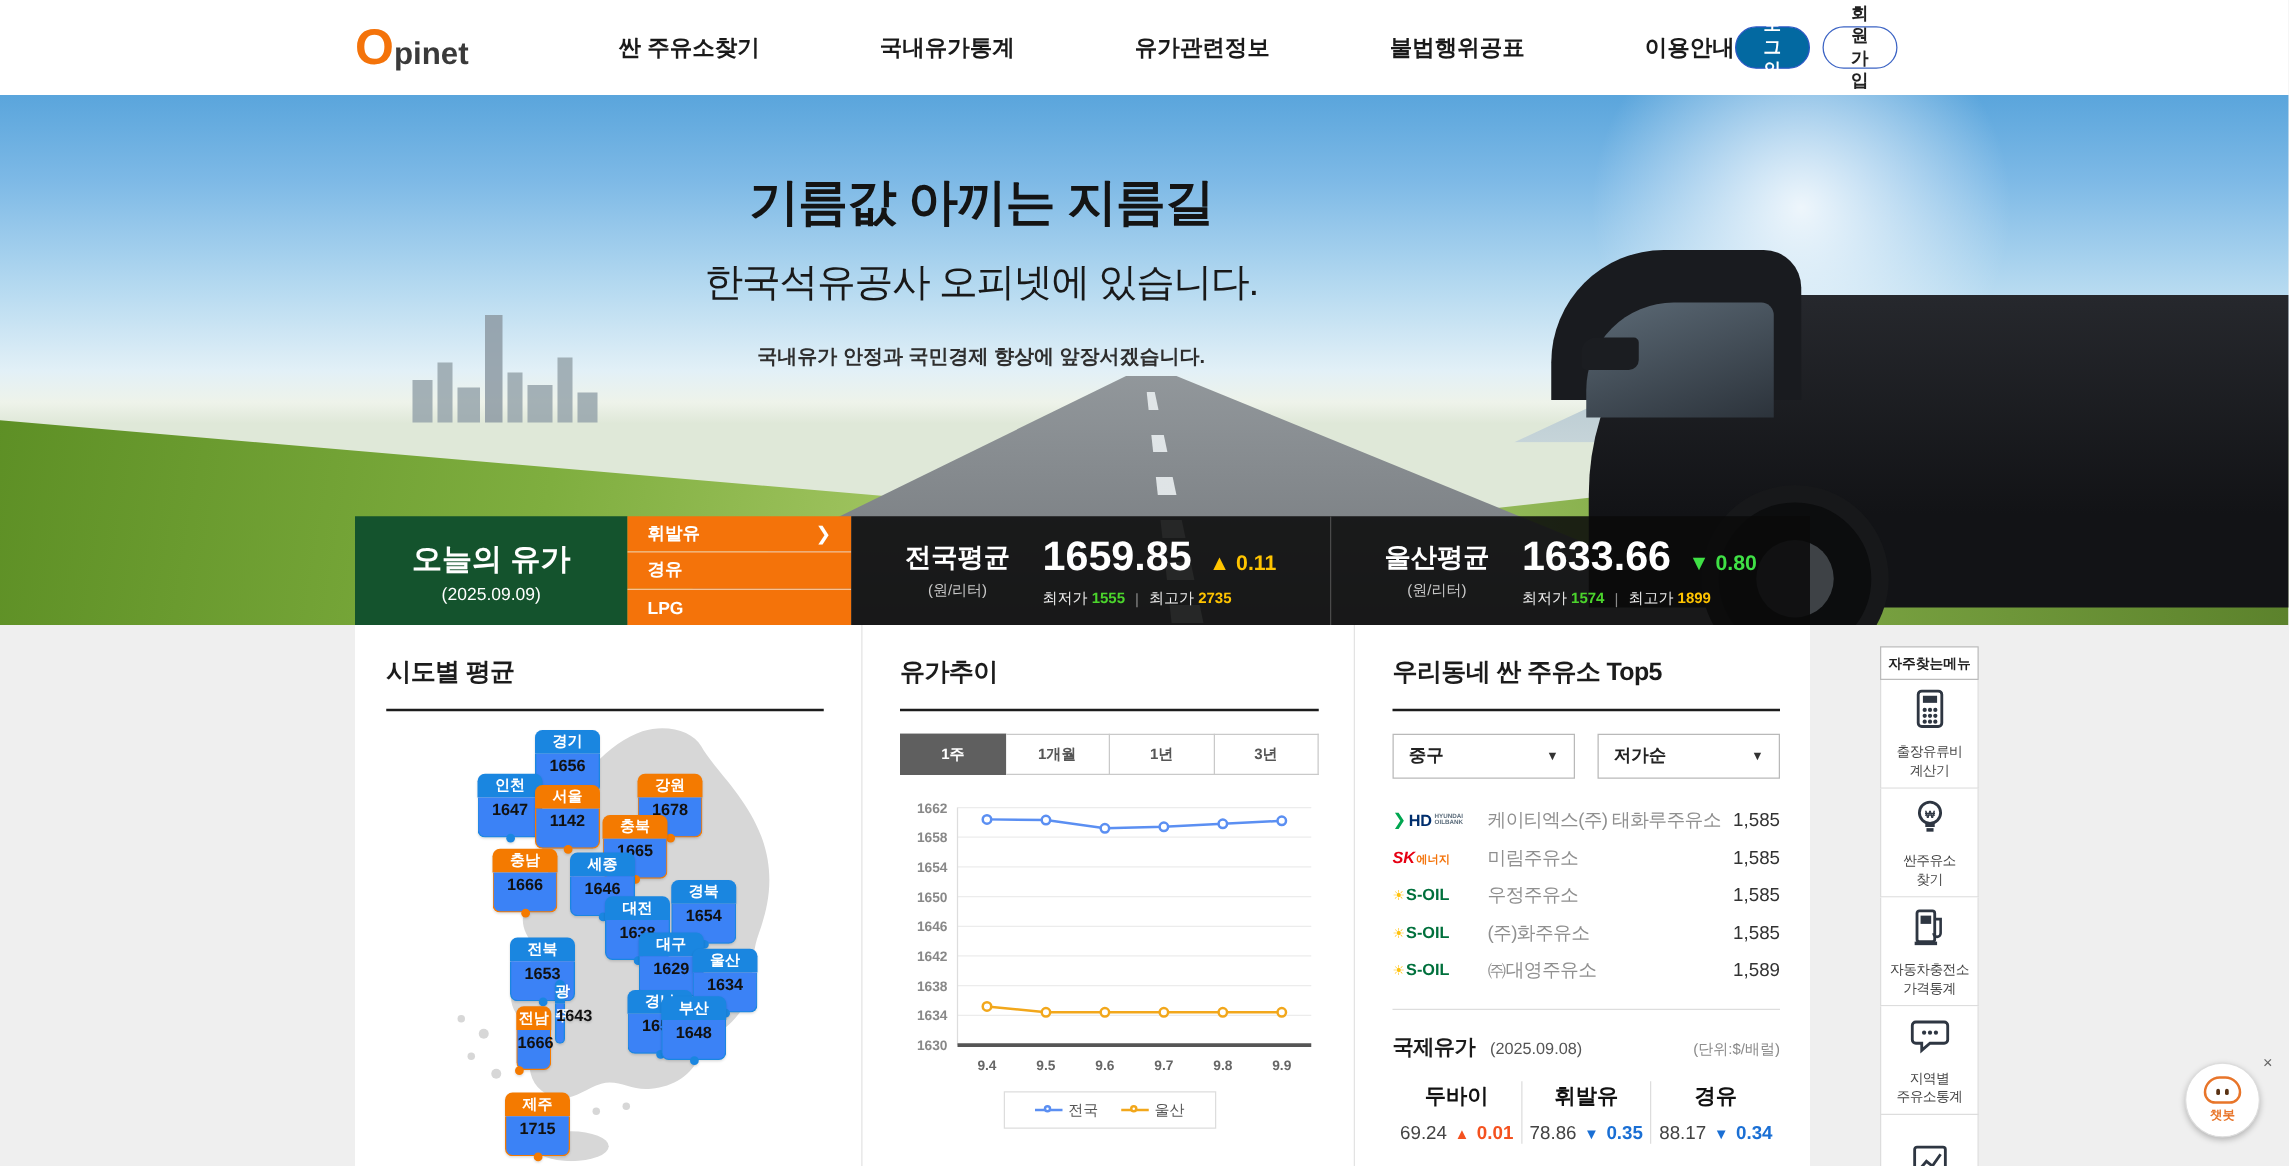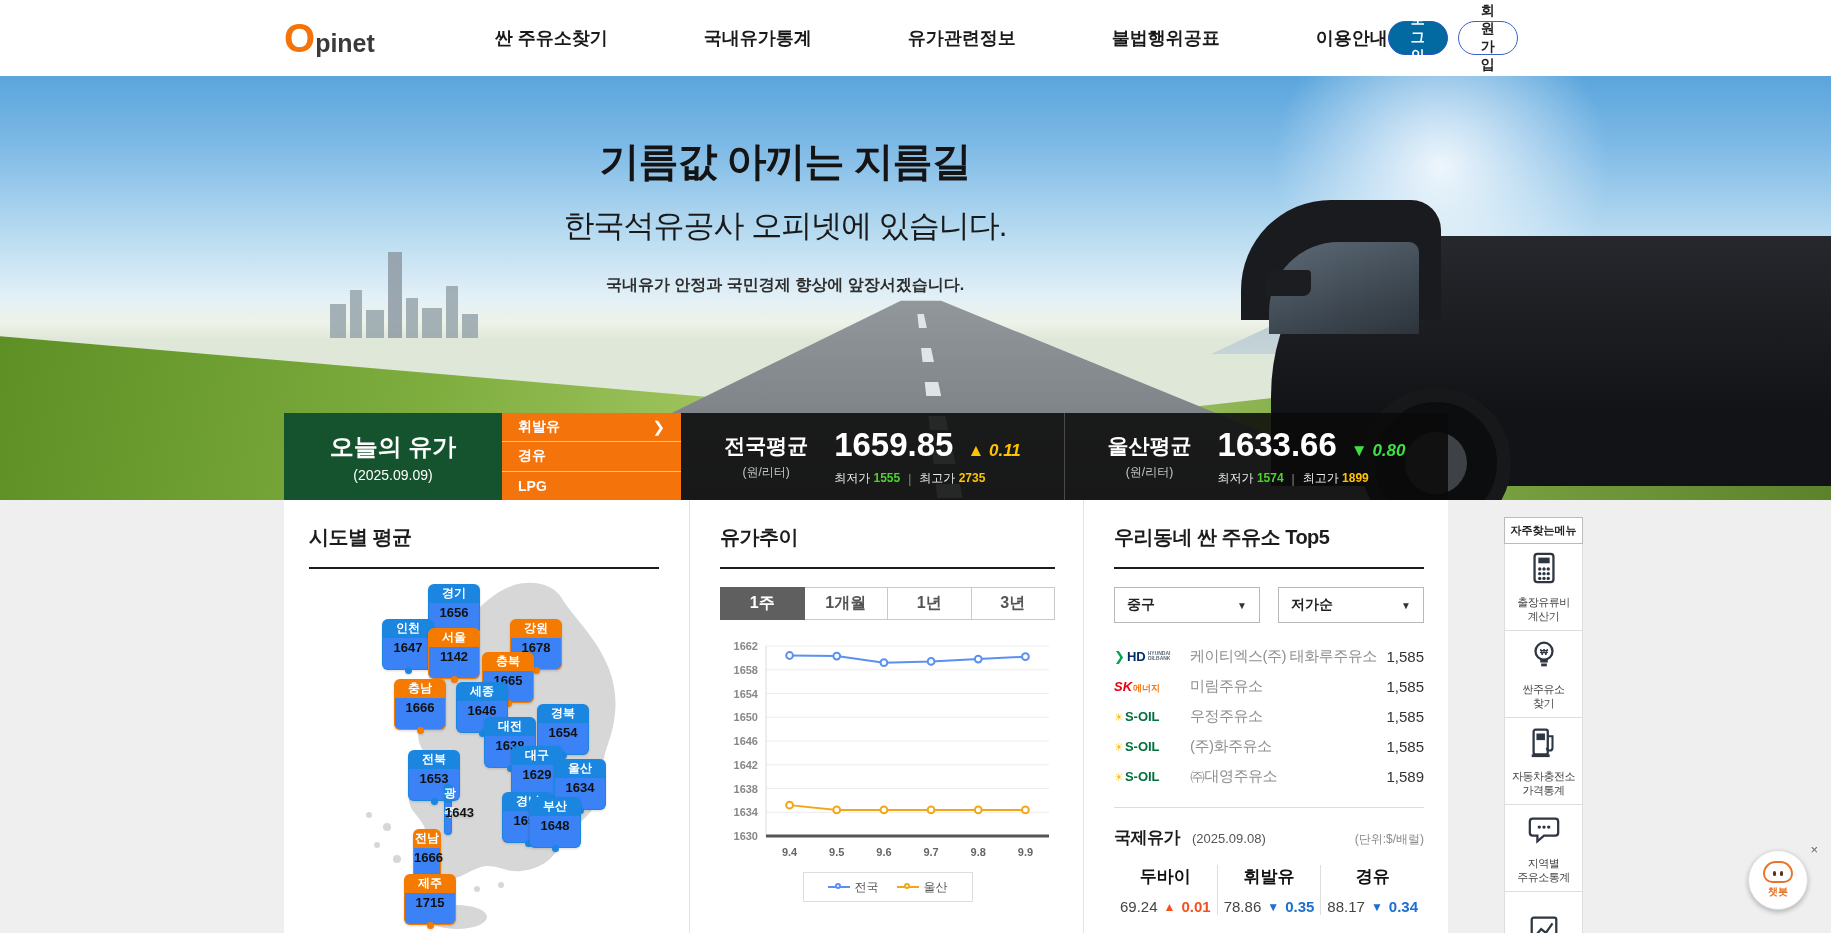--- a/index.html
+++ b/index.html
@@ -62,21 +62,21 @@
   .pb-tab:first-child { border-top:none; }
   .pb-tab .arr { margin-left:auto; font-size:15px; }
   .pb-dark { flex:1; background:rgba(10,10,10,.87); display:flex; align-items:center; color:#fff; }
   .pb-block { flex:1; display:flex; align-items:center; justify-content:center; gap:26px; height:100%; }
   .pb-block + .pb-block { border-left:1px solid #4a4a4a; }
   .pb-avg { text-align:center; }
   .pb-avg .lb { font-size:21px; font-weight:bold; }
   .pb-avg .un { font-size:12px; color:#c9c9c9; margin-top:4px; }
   .pb-val .row1 { display:flex; align-items:baseline; gap:14px; }
   .pb-val .price { font-size:33px; font-weight:bold; letter-spacing:0; }
-  .pb-val .delta { font-size:17px; font-weight:bold;font-style:italic; }
+  .pb-val .delta { font-size:17px; font-weight:bold; }
   .delta.up { color:#ffc400; } .delta.down { color:#3fe045; }
   .pb-minmax { font-size:12px; margin-top:6px; color:#efefef; display:flex; gap:8px; align-items:center; }
   .pb-minmax .min { color:#4bd42c; font-weight:bold; } .pb-minmax .max { color:#ffc400; font-weight:bold; }
   .pb-minmax .sep { color:#8a8a8a; }
 
   
   .content { position:absolute; top:500px; left:284px; width:1164px; height:433px; background:#fff; display:flex; }
   .col { height:100%; padding-top:24px; }
   .col1 { width:405px; padding-left:25px; padding-right:30px; }
   .col2 { width:395px; border-left:1px solid #e3e3e3; border-right:1px solid #e3e3e3; padding-left:30px; padding-right:28px; }
@@ -89,21 +89,21 @@
   .badge { position:absolute; width:52px; cursor:pointer; z-index:2; filter:drop-shadow(0 1px 1px rgba(0,0,0,.15)); }
   .badge .bd-name { display:block; height:19px; line-height:19px; text-align:center; color:#fff; font-size:12px; font-weight:bold; border-radius:6px 6px 0 0; }
   .badge .bd-price { display:block; height:32px; line-height:20px; text-align:center; background:#3b82f6; color:#111; font-size:13px; font-weight:bold; border-radius:0 0 6px 6px; }
   .badge.blue .bd-name { background:#1a86e0; } .badge.blue .bd-price { border:1px solid #1a86e0; border-top:none; }
   .badge.orange .bd-name { background:#f47a00; } .badge.orange .bd-price { border:1px solid #f47a00; border-top:none; }
   .badge .bd-dot { position:absolute; left:23px; bottom:-4px; width:7px; height:7px; border-radius:50%; }
   .badge.blue .bd-dot { background:#1a86e0; } .badge.orange .bd-dot { background:#f47a00; }
 
   
   .ch-tabs { display:flex; margin-top:18px; }
-  .ch-tab { flex:1; height:33px; display:flex; align-items:center; justify-content:center; font-size:16px; font-weight:bold; color:#555; background:#fff; border:1px solid #c9c9c9; border-left:none; cursor:pointer; }
+  .ch-tab { flex:1; height:33px; display:flex; align-items:center; justify-content:center; font-size:12px; font-weight:bold; color:#555; background:#fff; border:1px solid #c9c9c9; border-left:none; cursor:pointer; }
   .ch-tab:first-child { border-left:1px solid #c9c9c9; }
   .ch-tab.active { background:#5f5f5f; color:#fff; border-color:#5f5f5f; }
   .ch-plot { margin-top:14px; }
   .ch-plot text.ytick { font-size:11px; font-weight:bold; fill:#888; }
   .ch-plot text.xtick { font-size:11px; font-weight:bold; fill:#666; }
   .legend { margin:2px auto 0; width:170px; height:30px; border:1px solid #ddd; display:flex; align-items:center; justify-content:center; gap:18px; font-size:12px; color:#555; }
   .lg-item { display:flex; align-items:center; gap:5px; }
   .lg-mark { position:relative; width:22px; height:10px; }
   .lg-mark .ln { position:absolute; left:0; top:4px; width:22px; height:2px; background:currentColor; }
   .lg-mark .ci { position:absolute; left:7px; top:1px; width:6px; height:6px; border:2px solid currentColor; border-radius:50%; background:#fff; }
@@ -351,21 +351,21 @@
             <div class="badge blue" style="left: 193px; top: 215px;">
               <span class="bd-name">경남</span>
               <span class="bd-price">1652</span>
               <i class="bd-dot"></i>
             </div>
             <div class="badge blue" style="left: 220px; top: 220px;">
               <span class="bd-name">부산</span>
               <span class="bd-price">1648</span>
               <i class="bd-dot"></i>
             </div>
-            <div class="badge orange" style="left: 80px; top: 252px; padding-left: 24px;">
+            <div class="badge orange" style="left: 80px; top: 228px; padding-left: 24px;">
               <span class="bd-name">전남</span>
               <span class="bd-price">1666</span>
               <i class="bd-dot"></i>
             </div>
             <div class="badge orange" style="left: 95px; top: 297px;">
               <span class="bd-name">제주</span>
               <span class="bd-price">1715</span>
               <i class="bd-dot"></i>
             </div>
           </div>

